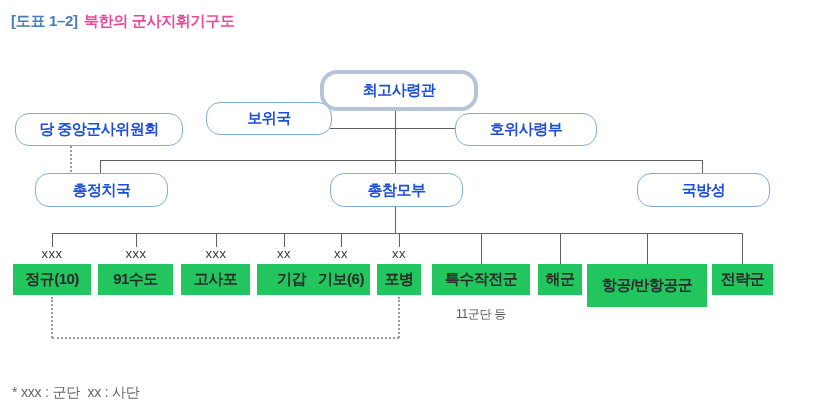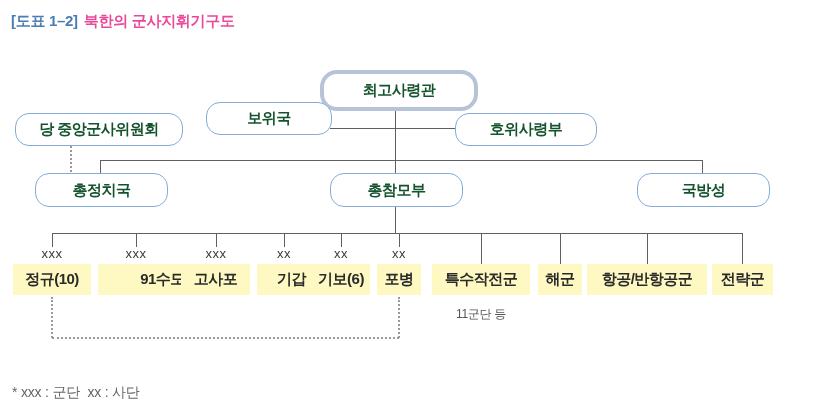--- a/index.html
+++ b/index.html
@@ -6,26 +6,26 @@
   .canvas{
     position:relative;width:825px;height:415px;background:#ffffff;overflow:hidden;
     font-family:"Liberation Sans","DejaVu Sans",sans-serif;color:#2b2b2b;
   }
   .title-row{position:absolute;left:11px;top:12px;font-size:15px;font-weight:bold;letter-spacing:-0.3px;}
   .title-tag{color:#4a7db5;margin-right:6px;}
   .title-text{color:#ec4899;}
   .node{
     position:absolute;display:flex;align-items:center;justify-content:center;
     background:#ffffff;border:1.5px solid #84acd7;border-radius:14px;
-    font-size:15px;font-weight:bold;color:#14532d;letter-spacing:-0.5px;z-index:3;
+    font-size:15px;font-weight:bold;color:#1d4ed8;letter-spacing:-0.5px;z-index:3;
   }
   .node.supreme{border:4px solid #b7c3d7;border-radius:17px;font-size:15px;}
   .unit{
     position:absolute;display:flex;align-items:center;justify-content:center;
-    background:#fef9c3;font-size:15px;font-weight:bold;color:#2a2a2a;letter-spacing:-0.5px;z-index:3;
+    background:#22c55e;font-size:15px;font-weight:bold;color:#2a2a2a;letter-spacing:-0.5px;z-index:3;
   }
   .mark{
     position:absolute;width:40px;text-align:center;font-size:13px;color:#3a3a3a;
     letter-spacing:0.5px;z-index:2;
   }
   .hline{position:absolute;height:0;border-top:1px solid #606060;z-index:1;}
   .vline{position:absolute;width:0;border-left:1px solid #606060;z-index:1;}
   .vdot{position:absolute;width:0;border-left:2px dotted #9a9a9a;z-index:1;}
   .hdot{position:absolute;height:0;border-top:2px dotted #9a9a9a;z-index:1;}
   .note{position:absolute;font-size:12px;color:#555;text-align:center;z-index:2;letter-spacing:-0.3px;}
@@ -90,42 +90,42 @@
   <div class="mark" style="left:32px;top:246px;">xxx</div>
   <div class="mark" style="left:116px;top:246px;">xxx</div>
   <div class="mark" style="left:196px;top:246px;">xxx</div>
   <div class="mark" style="left:264px;top:246px;">xx</div>
   <div class="mark" style="left:321px;top:246px;">xx</div>
   <div class="mark" style="left:379px;top:246px;">xx</div>
 
   <div class="unit" style="left:13px;top:264px;width:78px;height:31px;">
     <span>정규(10)</span>
   </div>
-  <div class="unit" style="left:98px;top:264px;width:75px;height:31px;padding-left:27px;">
+  <div class="unit" style="left:98px;top:264px;width:75px;height:31px;">
     <span>91수도</span>
   </div>
   <div class="unit" style="left:181px;top:264px;width:69px;height:31px;">
     <span>고사포</span>
   </div>
   <div class="unit" style="left:257px;top:264px;width:69px;height:31px;">
     <span>기갑</span>
   </div>
   <div class="unit" style="left:312px;top:264px;width:58px;height:31px;">
     <span>기보(6)</span>
   </div>
   <div class="unit" style="left:377px;top:264px;width:44px;height:31px;">
     <span>포병</span>
   </div>
   <div class="unit" style="left:432px;top:264px;width:98px;height:31px;">
     <span>특수작전군</span>
   </div>
   <div class="unit" style="left:538px;top:264px;width:44px;height:31px;">
     <span>해군</span>
   </div>
-  <div class="unit" style="left:587px;top:264px;width:120px;height:31px;">
+  <div class="unit" style="left:587px;top:264px;width:120px;height:43px;">
     <span>항공/반항공군</span>
   </div>
   <div class="unit" style="left:712px;top:264px;width:61px;height:31px;">
     <span>전략군</span>
   </div>
 
   <div class="note" style="left:432px;top:306px;width:98px;">11군단 등</div>
 
 
   <div class="footnote">* xxx : 군단  xx : 사단</div>

